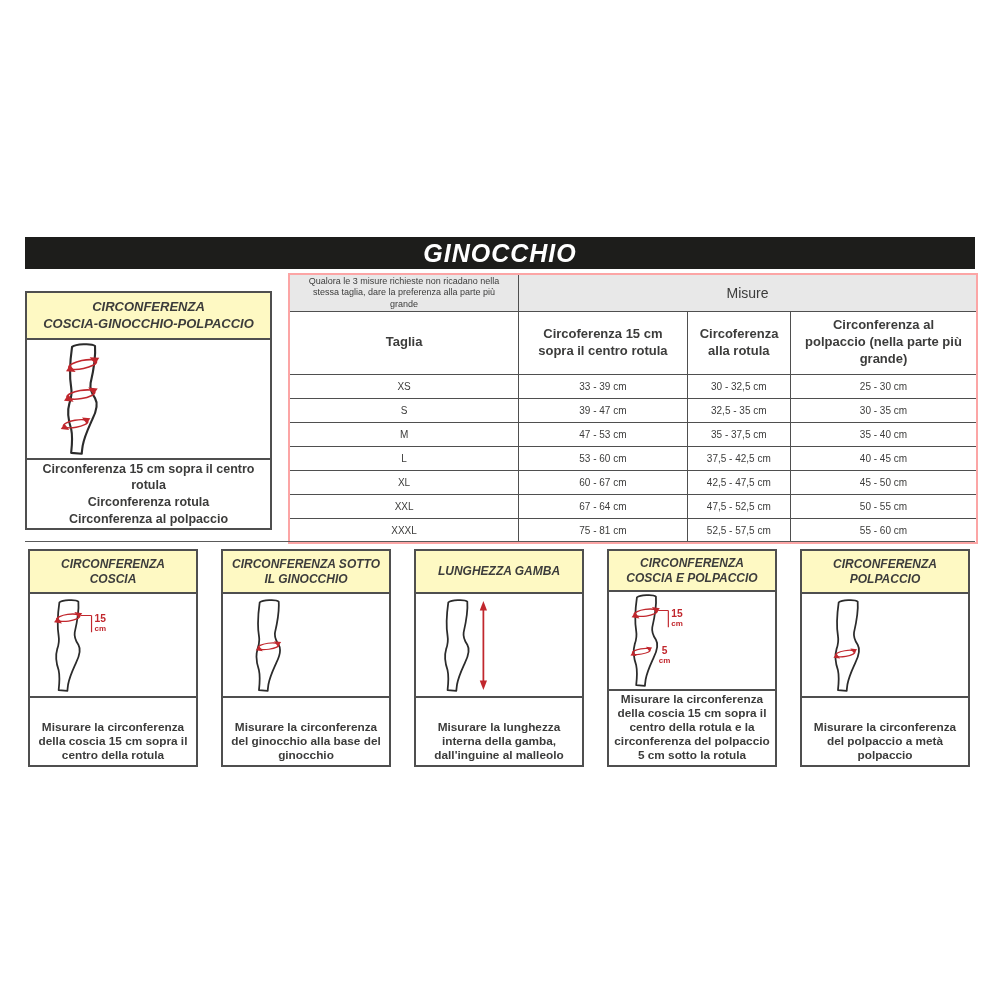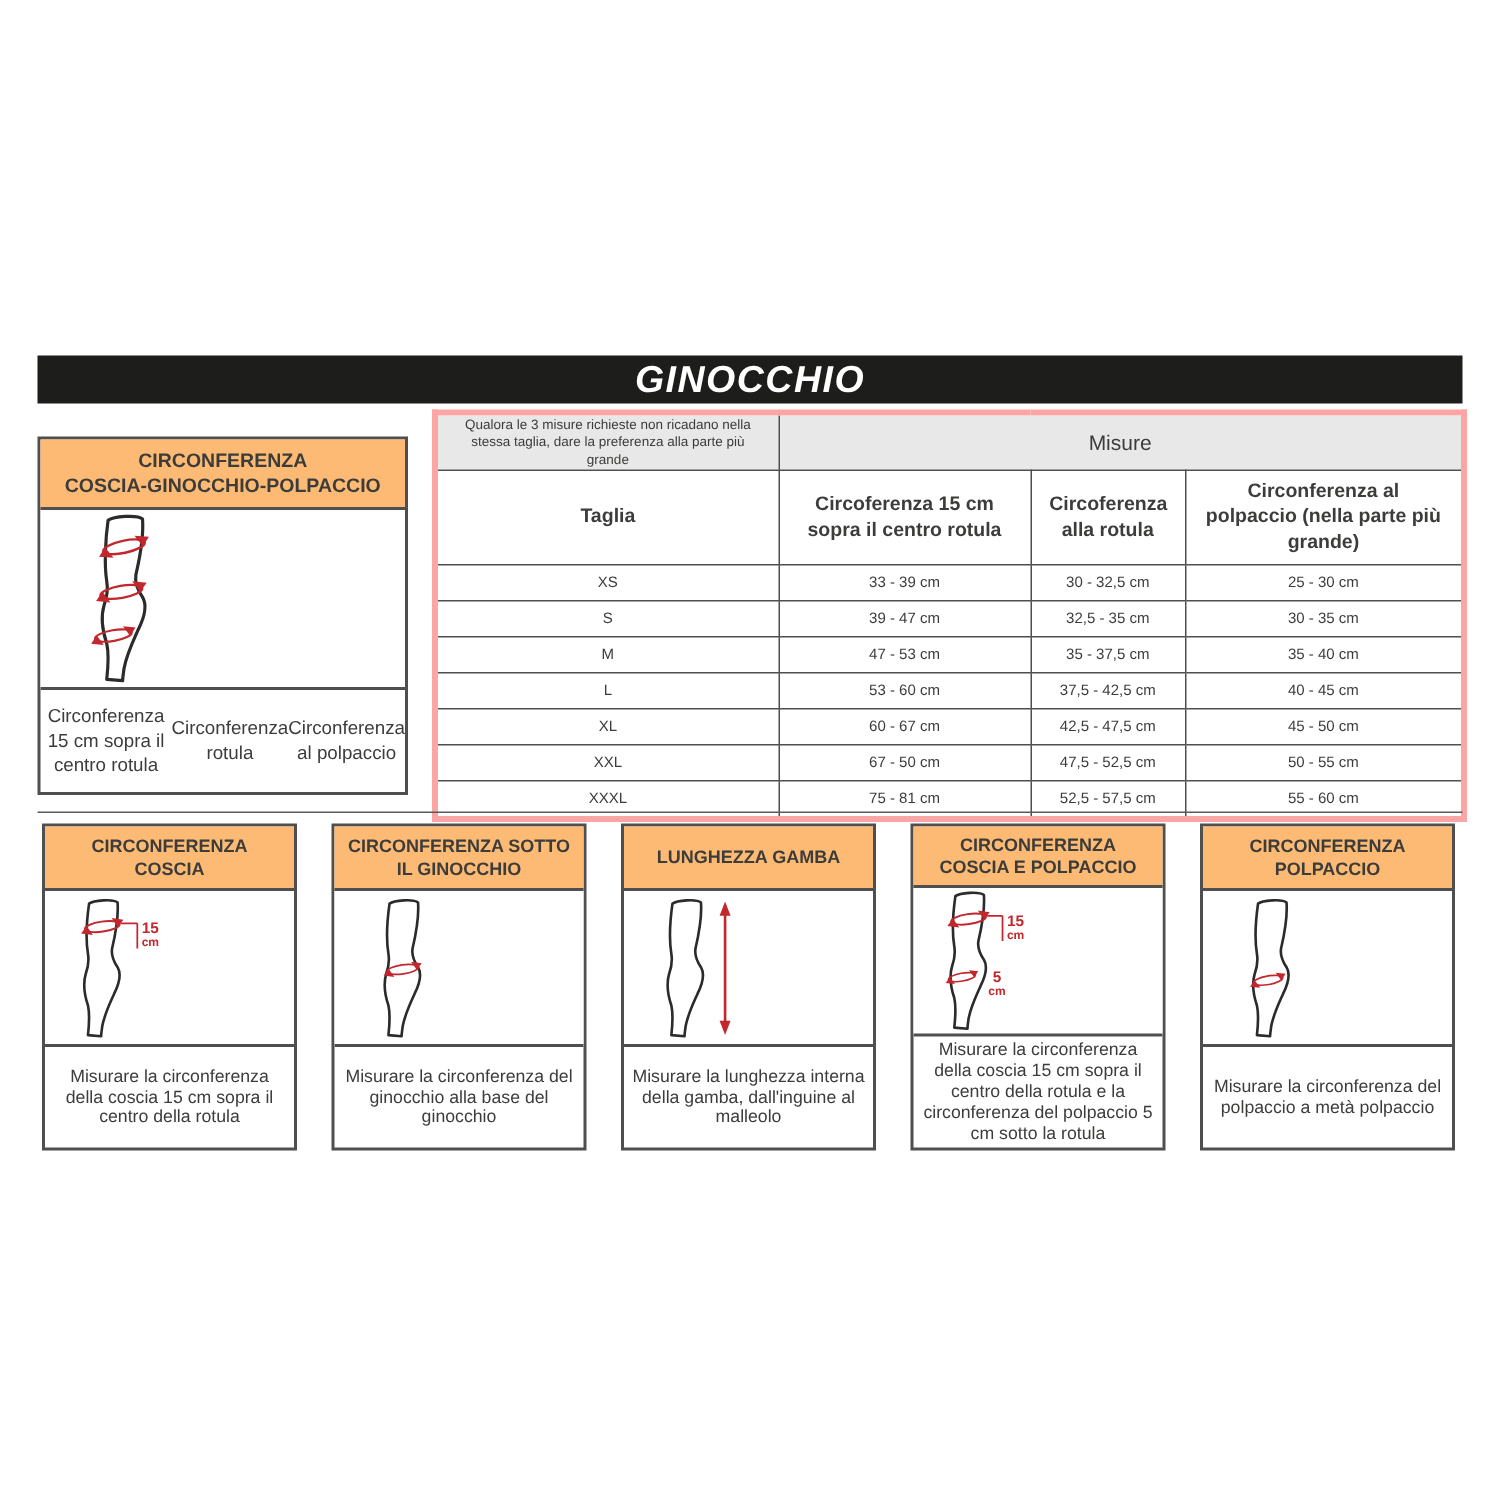--- a/index.html
+++ b/index.html
@@ -6,34 +6,34 @@
   body{width:1000px;height:1000px;position:relative;font-family:"Liberation Sans",sans-serif;color:#3c3c3b;}
   .canvas{position:absolute;inset:0;width:1000px;height:1000px;background:#fff;overflow:hidden;}
 
   
   .header-bar{position:absolute;left:25px;top:237px;width:950px;height:32px;background:#1d1d1b;
     display:flex;align-items:center;justify-content:center;font-style:italic;}
   .header-bar .title{color:#ffffff;font-weight:bold;font-size:25px;letter-spacing:1px;}
 
   
   .panel{border:2px solid #4f4f4f;background:#fff;box-sizing:border-box;display:flex;flex-direction:column;}
-  .ptitle{background:#fdba74;border-bottom:2px solid #4f4f4f;display:flex;flex-direction:column;
-    align-items:center;justify-content:center;font-weight:bold;text-align:center;}
+  .ptitle{background:#fef9c3;border-bottom:2px solid #4f4f4f;display:flex;flex-direction:column;
+    align-items:center;justify-content:center;font-weight:bold;text-align:center;font-style:italic;}
   .pfigure{display:flex;align-items:center;justify-content:flex-start;background:#fff;}
-  .pcaption,.pdesc{display:flex;flex-direction:row;align-items:center;justify-content:flex-end;text-align:center;}
+  .pcaption,.pdesc{display:flex;flex-direction:column;align-items:center;justify-content:flex-end;text-align:center;font-weight:bold;}
 
   
   .left-panel{position:absolute;left:25px;top:291px;width:247px;height:239px;}
   .left-panel .ptitle{height:45px;font-size:13px;line-height:1.3;}
   .left-panel .pfigure{flex:1;border-bottom:2px solid #4f4f4f;}
   .left-panel .pcaption{height:68px;font-size:12.5px;line-height:1.35;}
 
   
   .size-table-wrap{position:absolute;left:288px;top:273px;width:690px;}
-  table.size-table{border-collapse:collapse;width:690px;table-layout:fixed;border:4px solid #fca5a5;}
+  table.size-table{border-collapse:collapse;width:690px;table-layout:fixed;border:2px solid #fca5a5;}
   table.size-table td,table.size-table th{border:1px solid #4f4f4f;text-align:center;vertical-align:middle;
     color:#3c3c3b;background:#fff;overflow:hidden;}
   .note-cell{background:#e8e8e8 !important;font-size:9px;line-height:1.25;height:26px;padding:1px 8px;font-weight:normal;}
   .misure-cell{background:#e8e8e8 !important;font-size:14px;height:26px;font-weight:normal;}
   th.colh{font-weight:bold;font-size:13px;height:62px;line-height:1.3;padding:0 12px;}
   td.data{font-size:10px;height:23px;padding:0 2px;font-weight:normal;}
 
   
   .divider{position:absolute;left:25px;top:541px;width:950px;height:0;border-top:1px solid #5a5a5a;}
 
@@ -135,21 +135,21 @@
           <td class="data">40 - 45 cm</td>
         </tr>
         <tr>
           <td class="data">XL</td>
           <td class="data">60 - 67 cm</td>
           <td class="data">42,5 - 47,5 cm</td>
           <td class="data">45 - 50 cm</td>
         </tr>
         <tr>
           <td class="data">XXL</td>
-          <td class="data">67 - 50 cm</td>
+          <td class="data">67 - 64 cm</td>
           <td class="data">47,5 - 52,5 cm</td>
           <td class="data">50 - 55 cm</td>
         </tr>
         <tr>
           <td class="data">XXXL</td>
           <td class="data">75 - 81 cm</td>
           <td class="data">52,5 - 57,5 cm</td>
           <td class="data">55 - 60 cm</td>
         </tr>
       </tbody>

